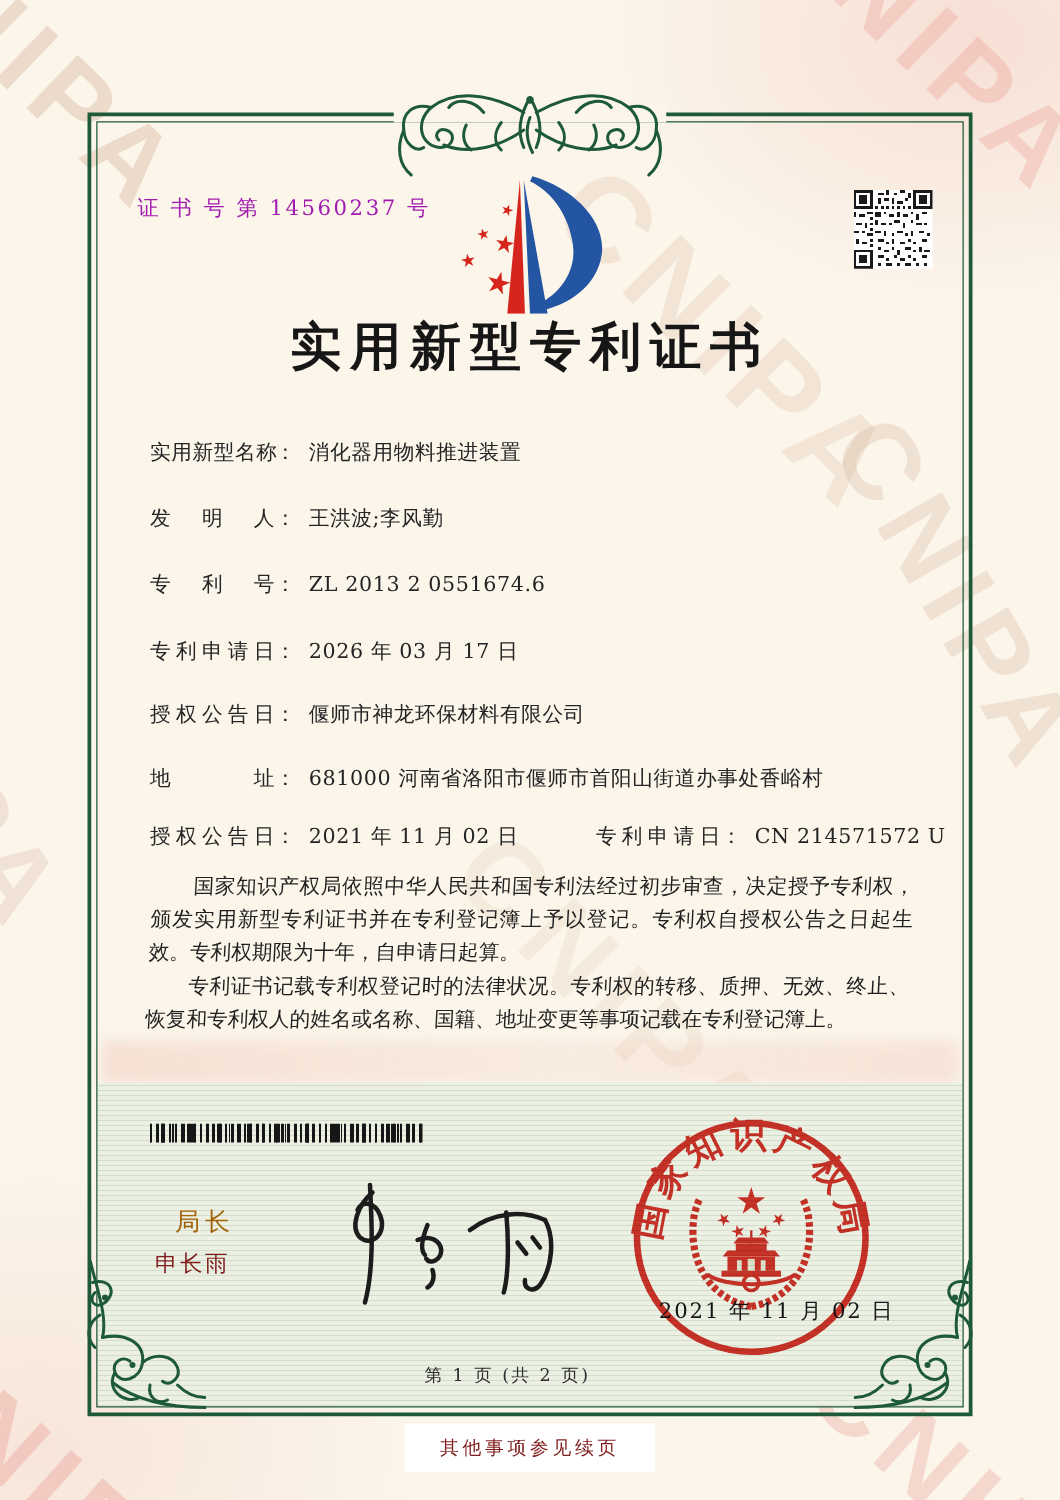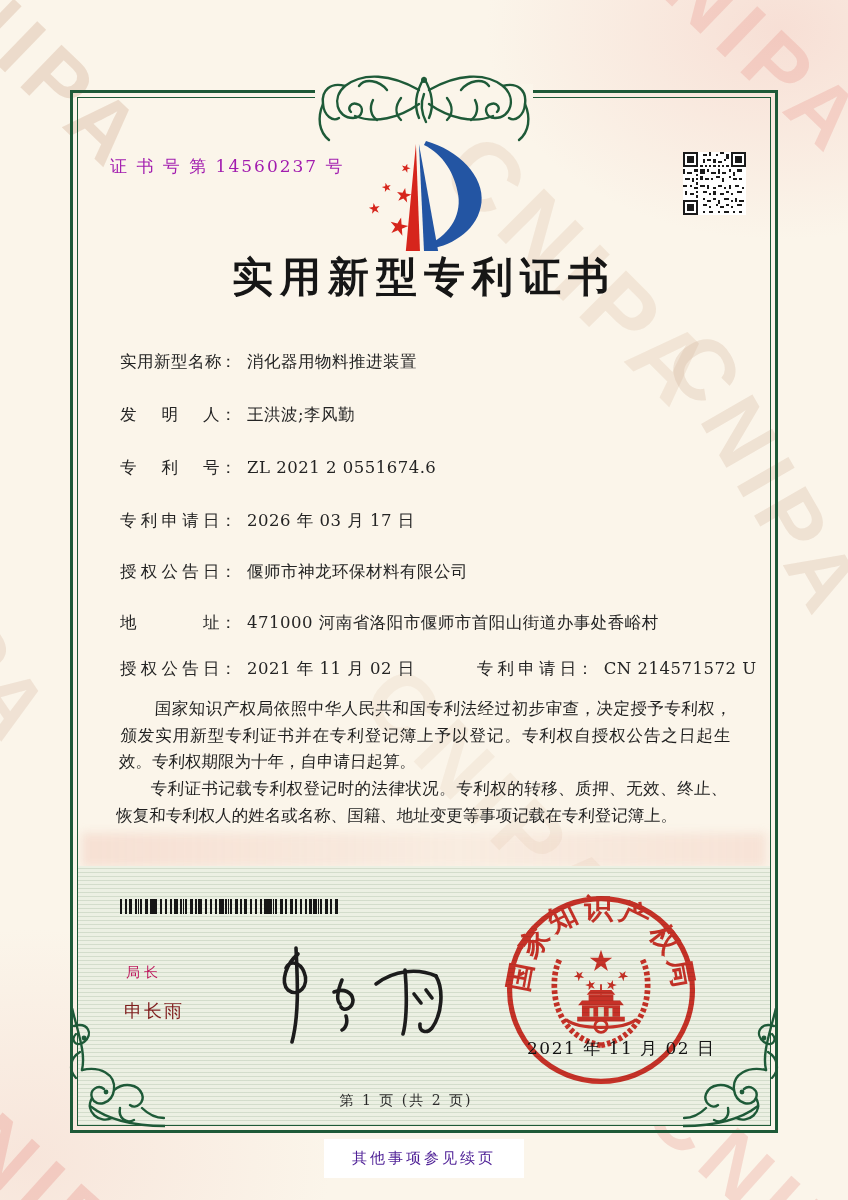--- a/index.html
+++ b/index.html
@@ -51,30 +51,30 @@
   .paras{position:absolute;left:119px;top:696px;width:610px;z-index:4;
          font-size:16.5px;line-height:1.62;text-align:justify;color:#1f1f1f;
          transform:skewX(-3deg);}
   .paras p{margin:0;text-indent:2em;}
   
   .barcode{position:absolute;left:120px;top:899px;width:218px;height:15px;z-index:4;
     background:
       repeating-linear-gradient(90deg,#161616 0 2px, rgba(0,0,0,0) 2px 5px),
       repeating-linear-gradient(90deg,#161616 0 1px, rgba(0,0,0,0) 1px 9px),
       repeating-linear-gradient(90deg, rgba(0,0,0,0) 0 9px, #161616 9px 12px, rgba(0,0,0,0) 12px 23px);}
-  .sig-title{position:absolute;left:126px;top:964px;font-size:14px;letter-spacing:4px;color:#be185d;z-index:4;}
+  .sig-title{position:absolute;left:140px;top:964px;font-size:20px;letter-spacing:4px;color:#a16207;z-index:4;}
   .sig-name{position:absolute;left:124px;top:999px;font-size:18px;letter-spacing:2px;color:#7f1d1d;z-index:4;}
   .sig-script{position:absolute;left:256px;top:942px;z-index:4;}
   .seal{position:absolute;left:501px;top:890px;z-index:4;opacity:0.94;mix-blend-mode:multiply;}
   .seal-date{position:absolute;left:527px;top:1037px;font-size:17px;letter-spacing:1.5px;
              color:#141414;white-space:nowrap;z-index:5;}
   .page-info{position:absolute;left:70px;top:1092px;width:672px;text-align:center;
              font-size:14px;letter-spacing:2px;color:#2a2a2a;z-index:4;}
   .note-box{position:absolute;left:50%;transform:translateX(-50%);top:1139px;background:#ffffff;
-            padding:10px 28px;font-size:15px;letter-spacing:3px;color:#4c1d95;z-index:4;}
+            padding:10px 28px;font-size:15px;letter-spacing:3px;color:#7f1d1d;z-index:4;}
 </style>
 </head>
 <body>
 
 <div class="wm wm-tl">CNIPA</div>
 <div class="wm wm-tr">CNIPA</div>
 <div class="wm wm-cu">CNIPA</div>
 <div class="wm wm-r">CNIPA</div>
 <div class="wm wm-l">CNIPA</div>
 <div class="wm wm-m">CNIPA</div>
@@ -270,30 +270,30 @@
 
 <div class="title">实用新型专利证书</div>
 
 <div class="row" style="top:351px">
   <span class="flabel">实用新型名称</span><span>：</span><span class="fvalue">消化器用物料推进装置</span>
 </div>
 <div class="row" style="top:404px">
   <span class="flabel">发明人</span><span>：</span><span class="fvalue">王洪波;李风勤</span>
 </div>
 <div class="row" style="top:457px">
-  <span class="flabel">专利号</span><span>：</span><span class="fvalue">ZL 2021 2 0551674.6</span>
+  <span class="flabel">专利号</span><span>：</span><span class="fvalue">ZL 2013 2 0551674.6</span>
 </div>
 <div class="row" style="top:510px">
   <span class="flabel">专利申请日</span><span>：</span><span class="fvalue">2026 年 03 月 17 日</span>
 </div>
 <div class="row" style="top:561px">
   <span class="flabel">授权公告日</span><span>：</span><span class="fvalue">偃师市神龙环保材料有限公司</span>
 </div>
 <div class="row" style="top:612px">
-  <span class="flabel">地址</span><span>：</span><span class="fvalue">471000 河南省洛阳市偃师市首阳山街道办事处香峪村</span>
+  <span class="flabel">地址</span><span>：</span><span class="fvalue">681000 河南省洛阳市偃师市首阳山街道办事处香峪村</span>
 </div>
 <div class="row" style="top:658px">
   <span class="flabel">授权公告日</span><span>：</span><span class="fvalue">2021 年 11 月 02 日</span><span class="flabel pair2">专利申请日</span><span>：</span><span class="fvalue">CN 214571572 U</span>
 </div>
 
 <div class="paras">
   <p>国家知识产权局依照中华人民共和国专利法经过初步审查，决定授予专利权，颁发实用新型专利证书并在专利登记簿上予以登记。专利权自授权公告之日起生效。专利权期限为十年，自申请日起算。</p>
   <p>专利证书记载专利权登记时的法律状况。专利权的转移、质押、无效、终止、恢复和专利权人的姓名或名称、国籍、地址变更等事项记载在专利登记簿上。</p>
 </div>
 

